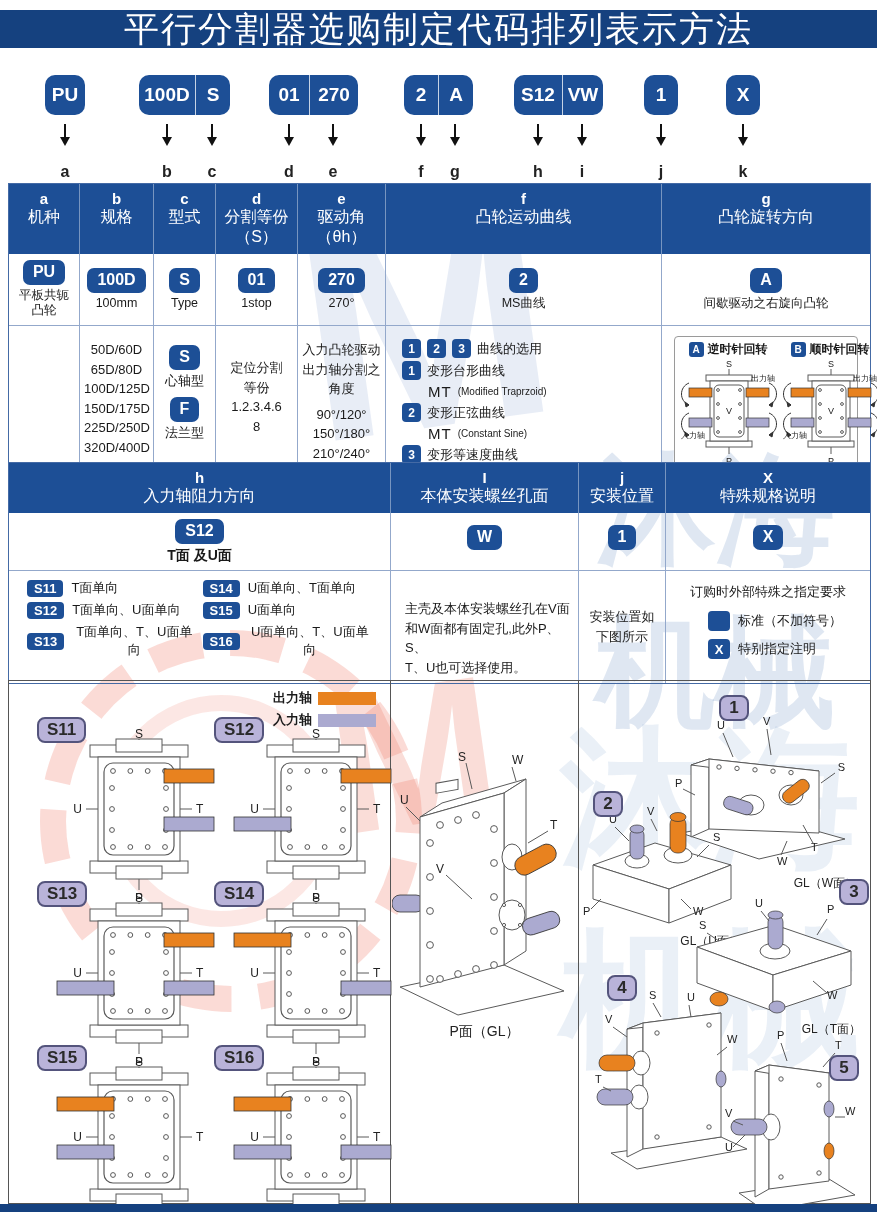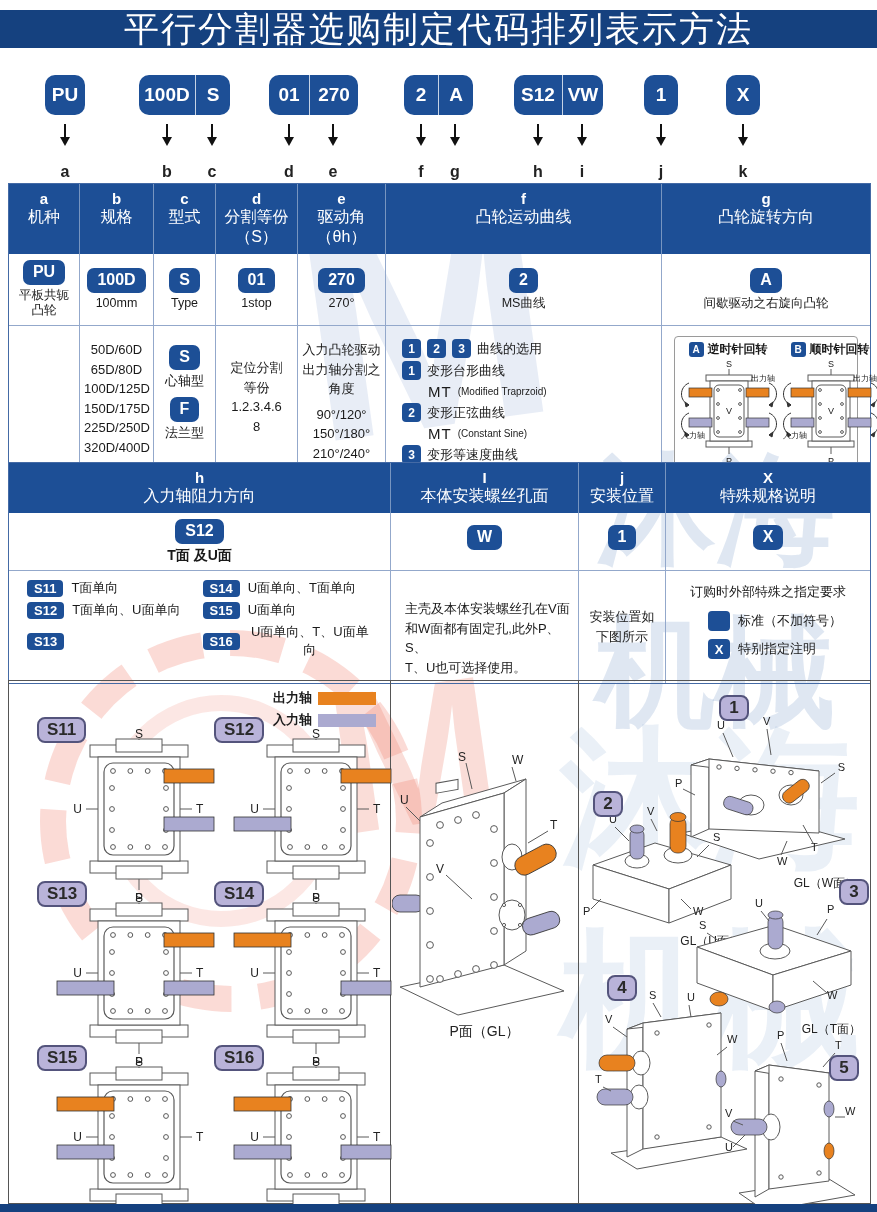--- a/index.html
+++ b/index.html
@@ -446,20 +446,21 @@
               <div class="scitem">
                 <span class="scb">S12</span>
                 <span>T面单向、U面单向</span>
               </div>
               <div class="scitem">
                 <span class="scb">S15</span>
                 <span>U面单向</span>
               </div>
               <div class="scitem">
                 <span class="scb">S13</span>
+                <span>T面单向、T、U面单向</span>
               </div>
               <div class="scitem">
                 <span class="scb">S16</span>
                 <span>U面单向、T、U面单向</span>
               </div>
             </div>
         </div>
         <div class="cell">
             <div class="pre" style="text-align:left;padding:22px 2px 0 10px">主壳及本体安装螺丝孔在V面
 和W面都有固定孔,此外P、S、

